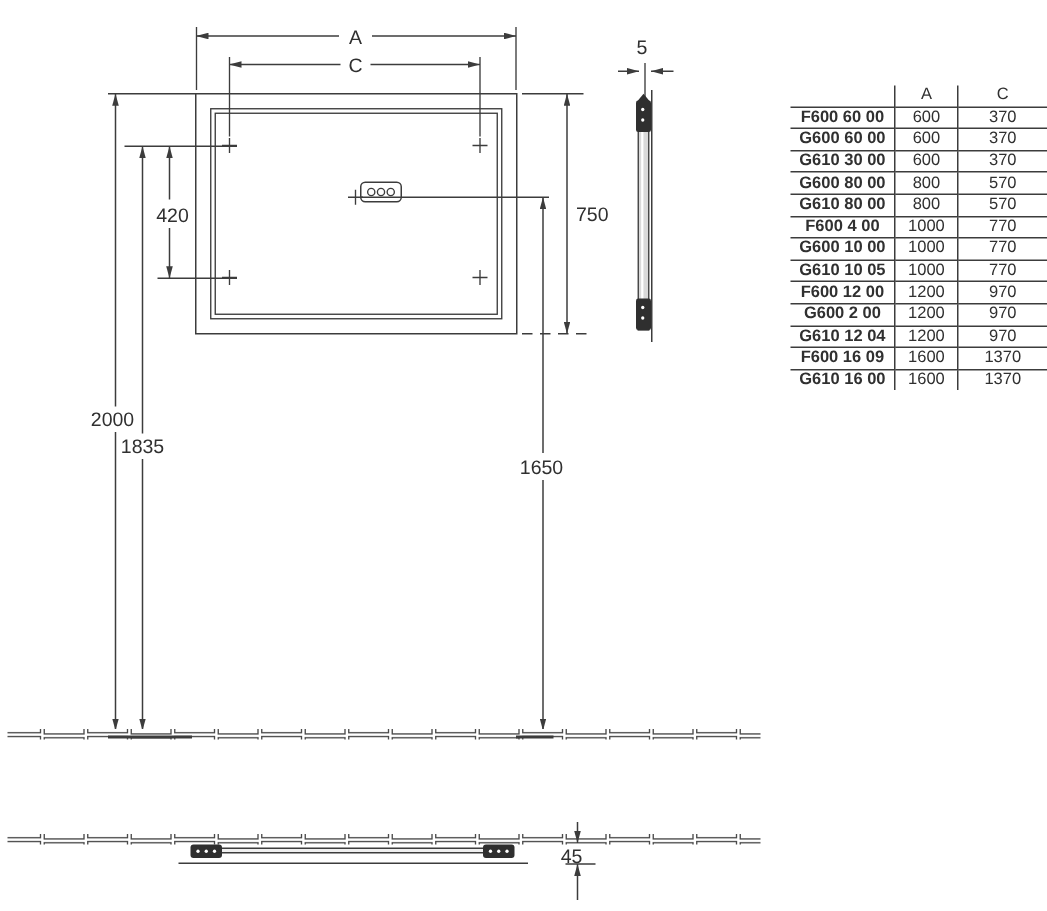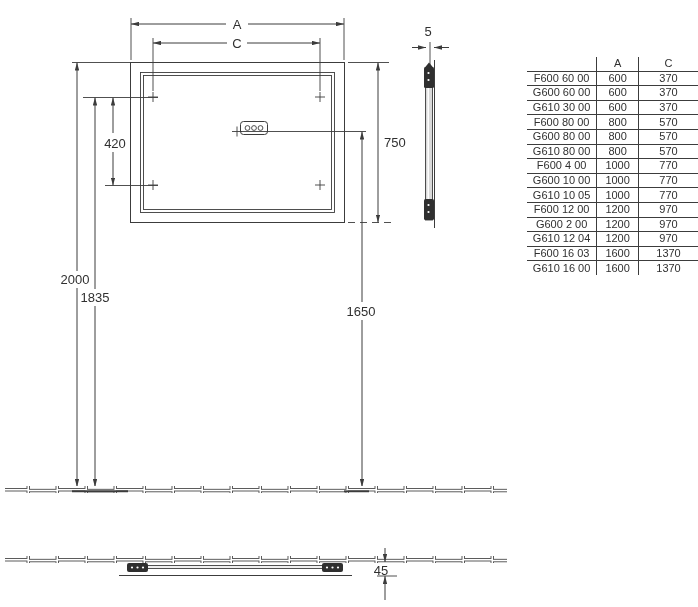--- a/index.html
+++ b/index.html
@@ -24,21 +24,21 @@
 
   table.spec {
     position:absolute; left:527px; top:57px;
     border-collapse:collapse; font-size:11px; color:#303030;
     table-layout:fixed;
   }
   .spec th, .spec td {
     font-weight:normal; text-align:center; padding:0 2px;
     height:13.6px; line-height:13px; white-space:nowrap;
   }
-  .spec th:nth-child(1), .spec td:nth-child(1) { width:66px; }
+  .spec th:nth-child(1), .spec td:nth-child(1) { width:66px;font-weight:bold; }
   .spec th:nth-child(2), .spec td:nth-child(2) { width:38px; }
   .spec th:nth-child(3), .spec td:nth-child(3) { width:58px; }
   .spec th:not(:last-child), .spec td:not(:last-child) { border-right:1px solid #3c3c3c; }
   .spec thead th { border-bottom:1px solid #3c3c3c; }
   .spec tbody tr:not(:last-child) td { border-bottom:1px solid #3c3c3c; }
 </style>
 </head>
 <body>
 
 <svg width="698" height="607" viewBox="0 0 698 607">
@@ -205,25 +205,20 @@
         <td>G600 60 00</td>
         <td>600</td>
         <td>370</td>
       </tr>
       <tr>
         <td>G610 30 00</td>
         <td>600</td>
         <td>370</td>
       </tr>
       <tr>
-        <td>F600 80 00</td>
-        <td>800</td>
-        <td>570</td>
-      </tr>
-      <tr>
         <td>G600 80 00</td>
         <td>800</td>
         <td>570</td>
       </tr>
       <tr>
         <td>G610 80 00</td>
         <td>800</td>
         <td>570</td>
       </tr>
       <tr>
@@ -250,21 +245,21 @@
         <td>G600 2 00</td>
         <td>1200</td>
         <td>970</td>
       </tr>
       <tr>
         <td>G610 12 04</td>
         <td>1200</td>
         <td>970</td>
       </tr>
       <tr>
-        <td>F600 16 03</td>
+        <td>F600 16 09</td>
         <td>1600</td>
         <td>1370</td>
       </tr>
       <tr>
         <td>G610 16 00</td>
         <td>1600</td>
         <td>1370</td>
       </tr>
     </tbody>
 </table>

